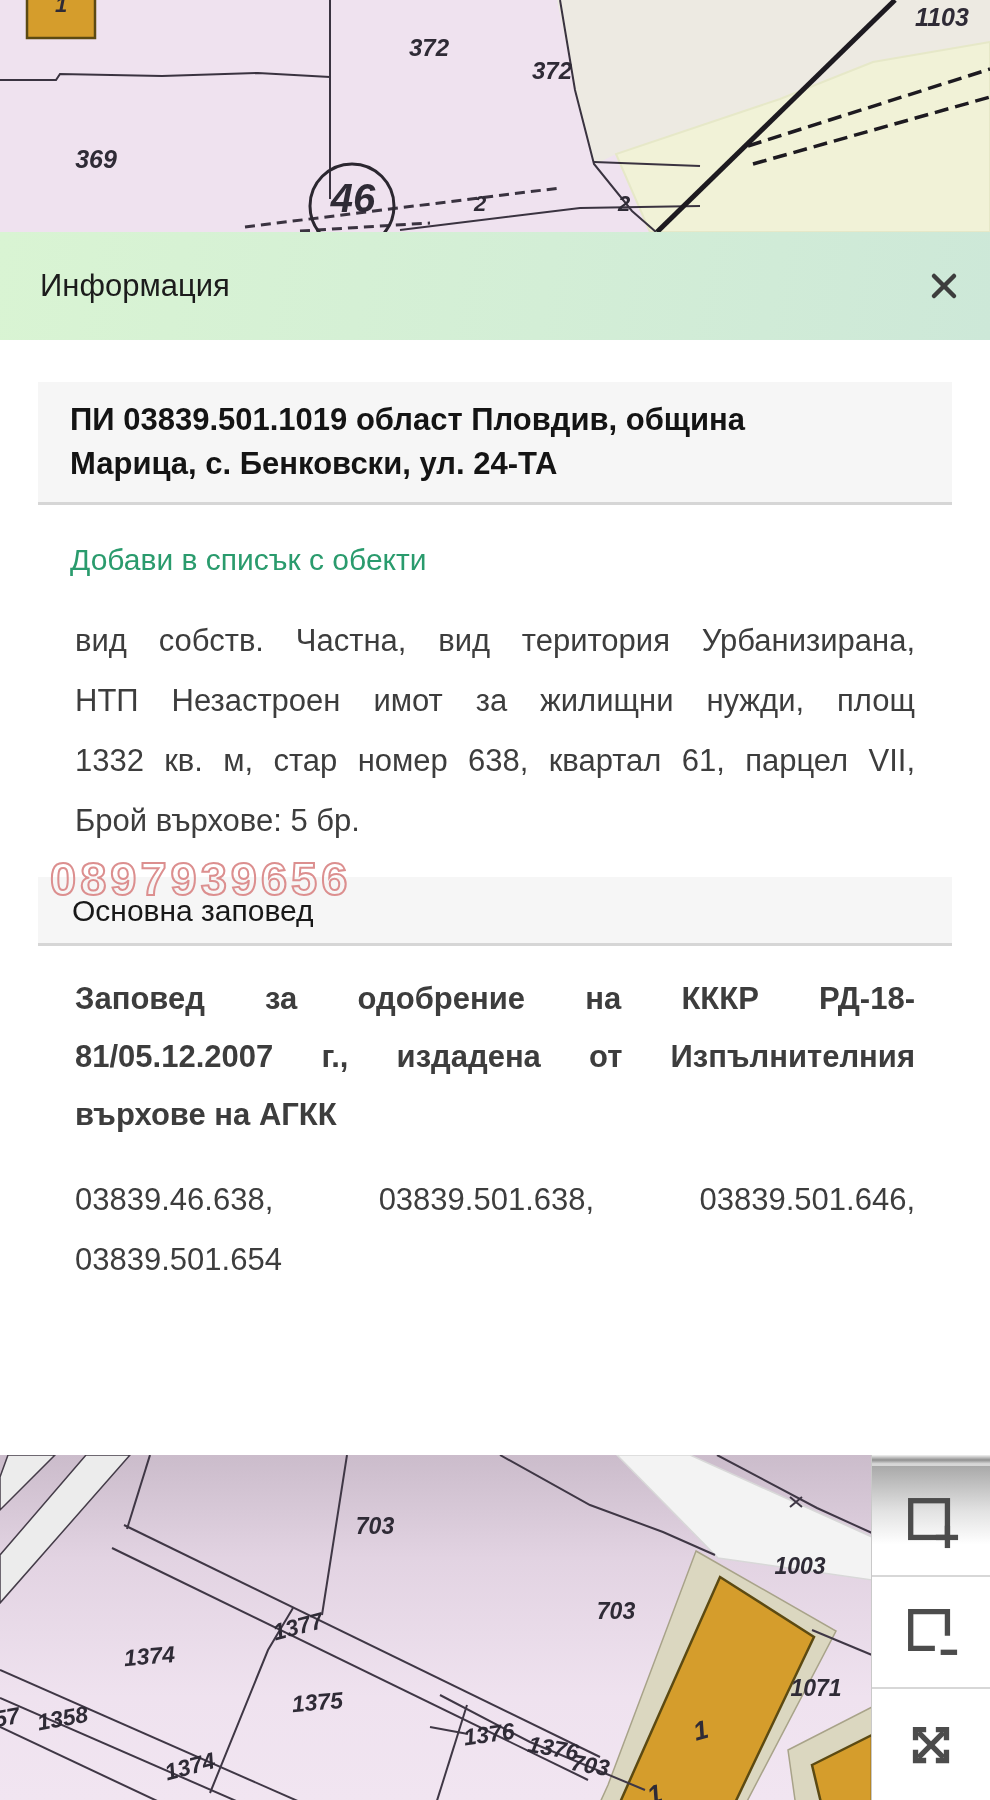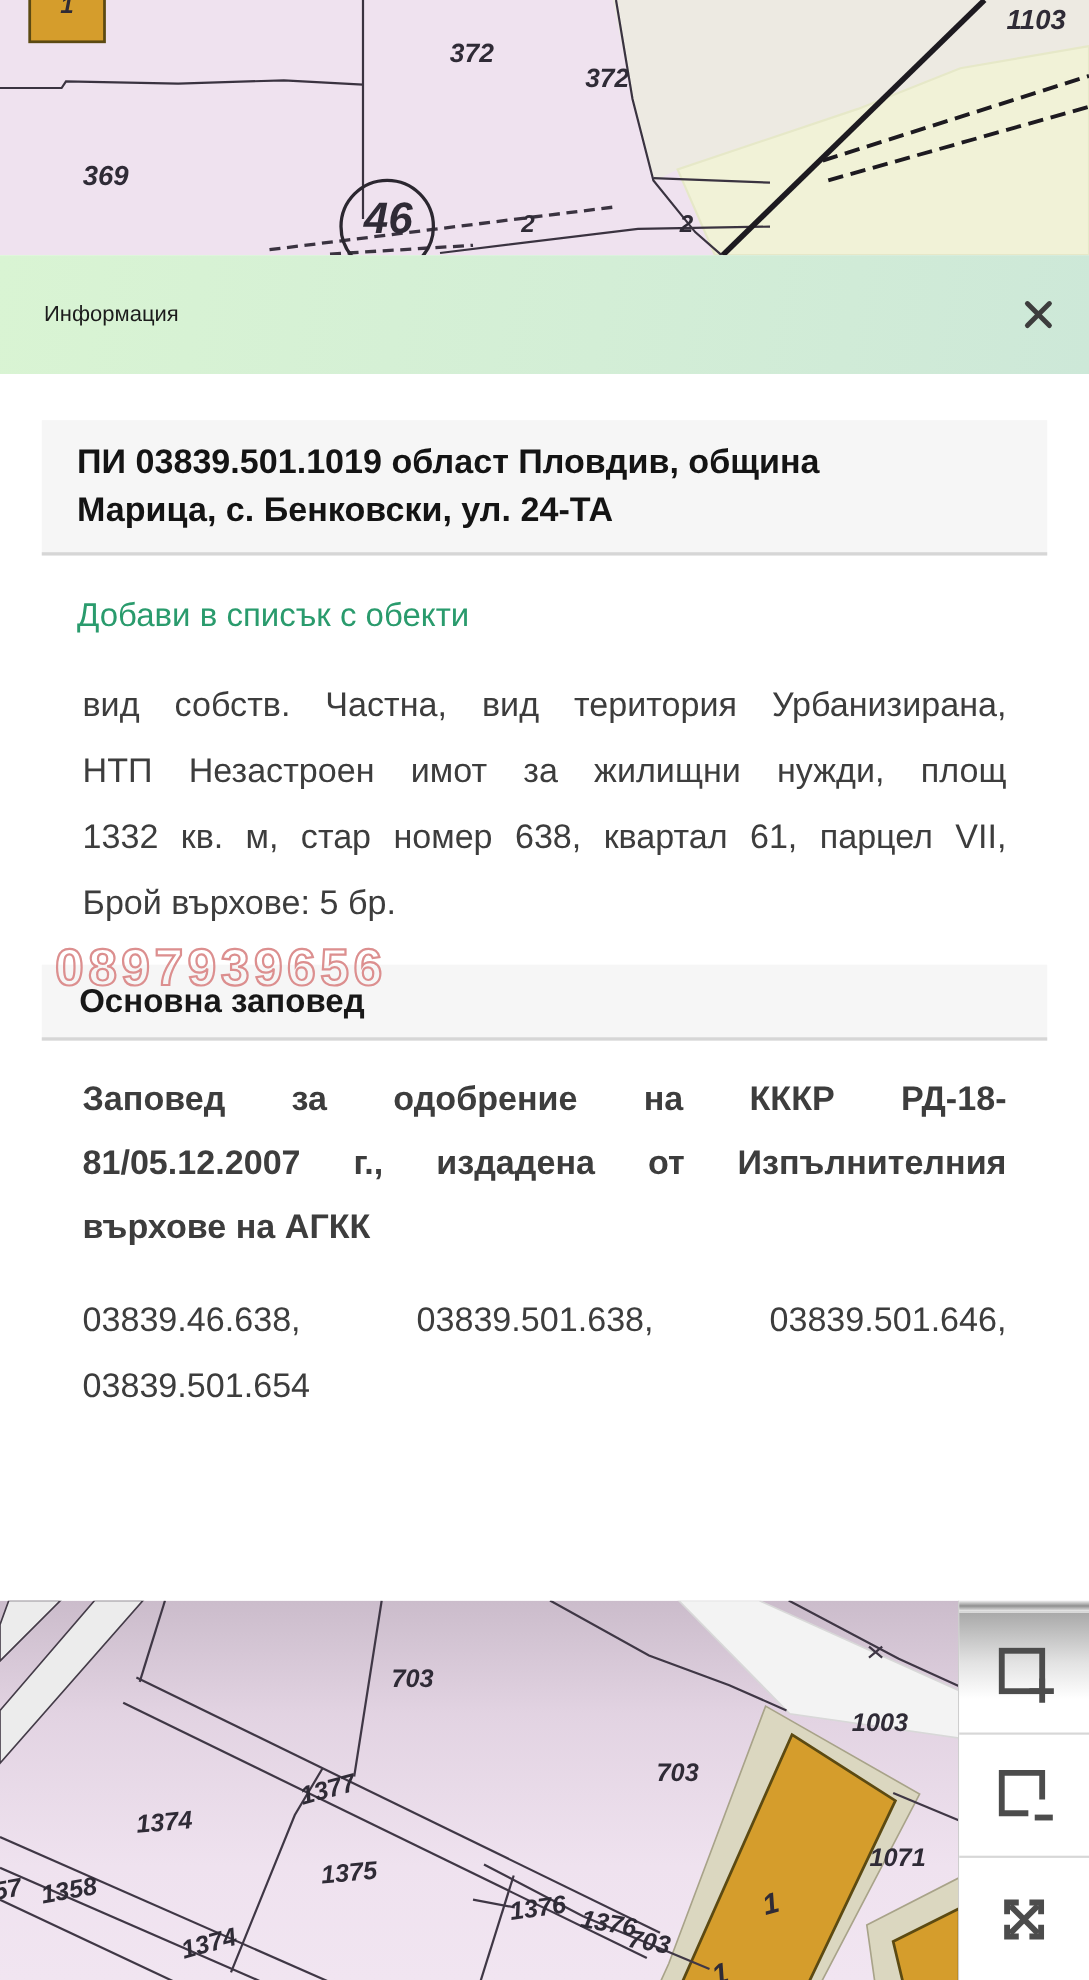--- a/index.html
+++ b/index.html
@@ -8,39 +8,39 @@
   
   .map{position:absolute;left:0;width:990px;overflow:hidden;}
   #top-map{top:0;height:232px;}
   #bottom-map{top:1455px;height:345px;}
   svg text.mlab{fill:#2f2b36;font-family:"Liberation Sans",sans-serif;
        font-style:italic;font-weight:bold;text-anchor:middle;}
   
   .sheet-header{position:absolute;left:0;top:232px;width:990px;height:108px;
        background:linear-gradient(100deg,#d9f4d3 0%,#d3eed6 55%,#cde8d8 100%);
        border-bottom:1px solid #c7ddca;display:flex;align-items:center;}
-  .sheet-title{margin-left:40px;font-size:20px;color:#1c1c1c;}
+  .sheet-title{margin-left:40px;font-size:31px;color:#1c1c1c;}
   .close-btn{position:absolute;right:24px;top:50%;transform:translateY(-50%);
        width:44px;height:44px;display:flex;align-items:center;justify-content:center;cursor:pointer;}
   
   .panel{position:absolute;left:0;top:340px;width:990px;height:1307px;background:#ffffff;}
   .title-block{margin:42px 38px 0 38px;background:#f6f6f6;
        padding:16px 28px 16px 32px;border-bottom:3px solid #d6d6d6;}
   .title-block .tline{font-size:31px;font-weight:bold;color:#141414;line-height:44px;}
   .add-link{display:inline-block;margin:38px 0 0 70px;font-size:30px;color:#2a9b6d;cursor:pointer;}
   .para{margin:34px 75px 0 75px;font-size:31px;color:#3d3d3d;}
   .para .tline{line-height:60px;white-space:normal;}
   .para2{margin-top:24px;font-weight:bold;}
   .para2 .tline{line-height:58px;}
   .para3{margin-top:26px;}
   .tline.just{text-align:justify;text-align-last:justify;}
   .section-block{margin:26px 38px 0 38px;background:#f6f6f6;
        padding:17px 28px 15px 34px;border-bottom:3px solid #d6d6d6;position:relative;}
   .section-block.neighbors{margin-top:30px;}
-  .section-title{font-size:30px;font-weight:bold;color:#181818;line-height:34px;}
+  .section-title{font-size:30px;font-weight:normal;color:#181818;line-height:34px;}
   .watermark{position:absolute;left:50px;top:851px;font-size:47px;font-weight:bold;
        letter-spacing:4px;color:transparent;-webkit-text-stroke:2px #dc8f8f;z-index:5;}
   
   .toolbar{position:absolute;right:0;top:0;width:118px;height:345px;background:#ffffff;
        border-left:1px solid #c9c9c9;display:flex;flex-direction:column;}
   .tb-sliver{height:9px;background:linear-gradient(180deg,#f2f2f2 0%,#8f8f8f 55%,#dcdcdc 100%);}
   .tb-btn{border-top:2px solid #d7d7d7;display:flex;align-items:center;justify-content:center;
        background:#ffffff;cursor:pointer;}
   .tb-btn.b1{height:109px;background:linear-gradient(180deg,#a9a9a9 0%,#e3e3e3 42%,#ffffff 72%);}
   .tb-btn.b2{height:110px;}

